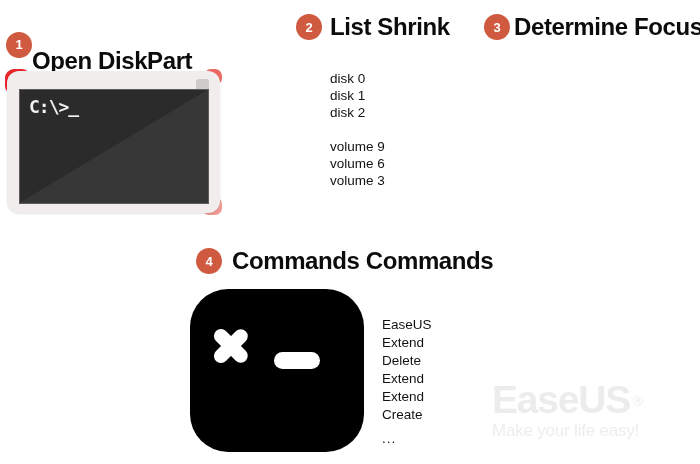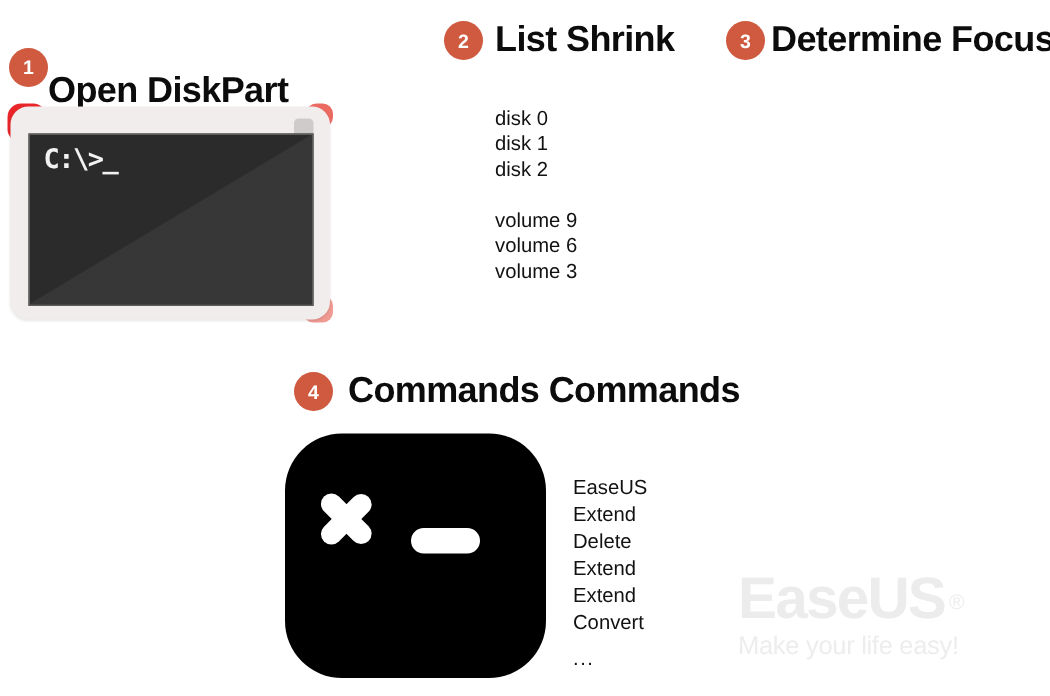--- a/index.html
+++ b/index.html
@@ -320,21 +320,21 @@
     </div>
     <div class="icon-dash"></div>
   </div>
 
   <div class="cmdlist" id="list-commands">
     <div class="row">EaseUS</div>
     <div class="row">Extend</div>
     <div class="row">Delete</div>
     <div class="row">Extend</div>
     <div class="row">Extend</div>
-    <div class="row">Convert</div>
+    <div class="row">Create</div>
     <div class="dots">...</div>
   </div>
 
   <div id="watermark">
     <div class="wm-main">
       <span>EaseUS</span>
       <span class="wm-reg">®</span>
     </div>
     <div class="wm-tag">Make your life easy!</div>
   </div>

